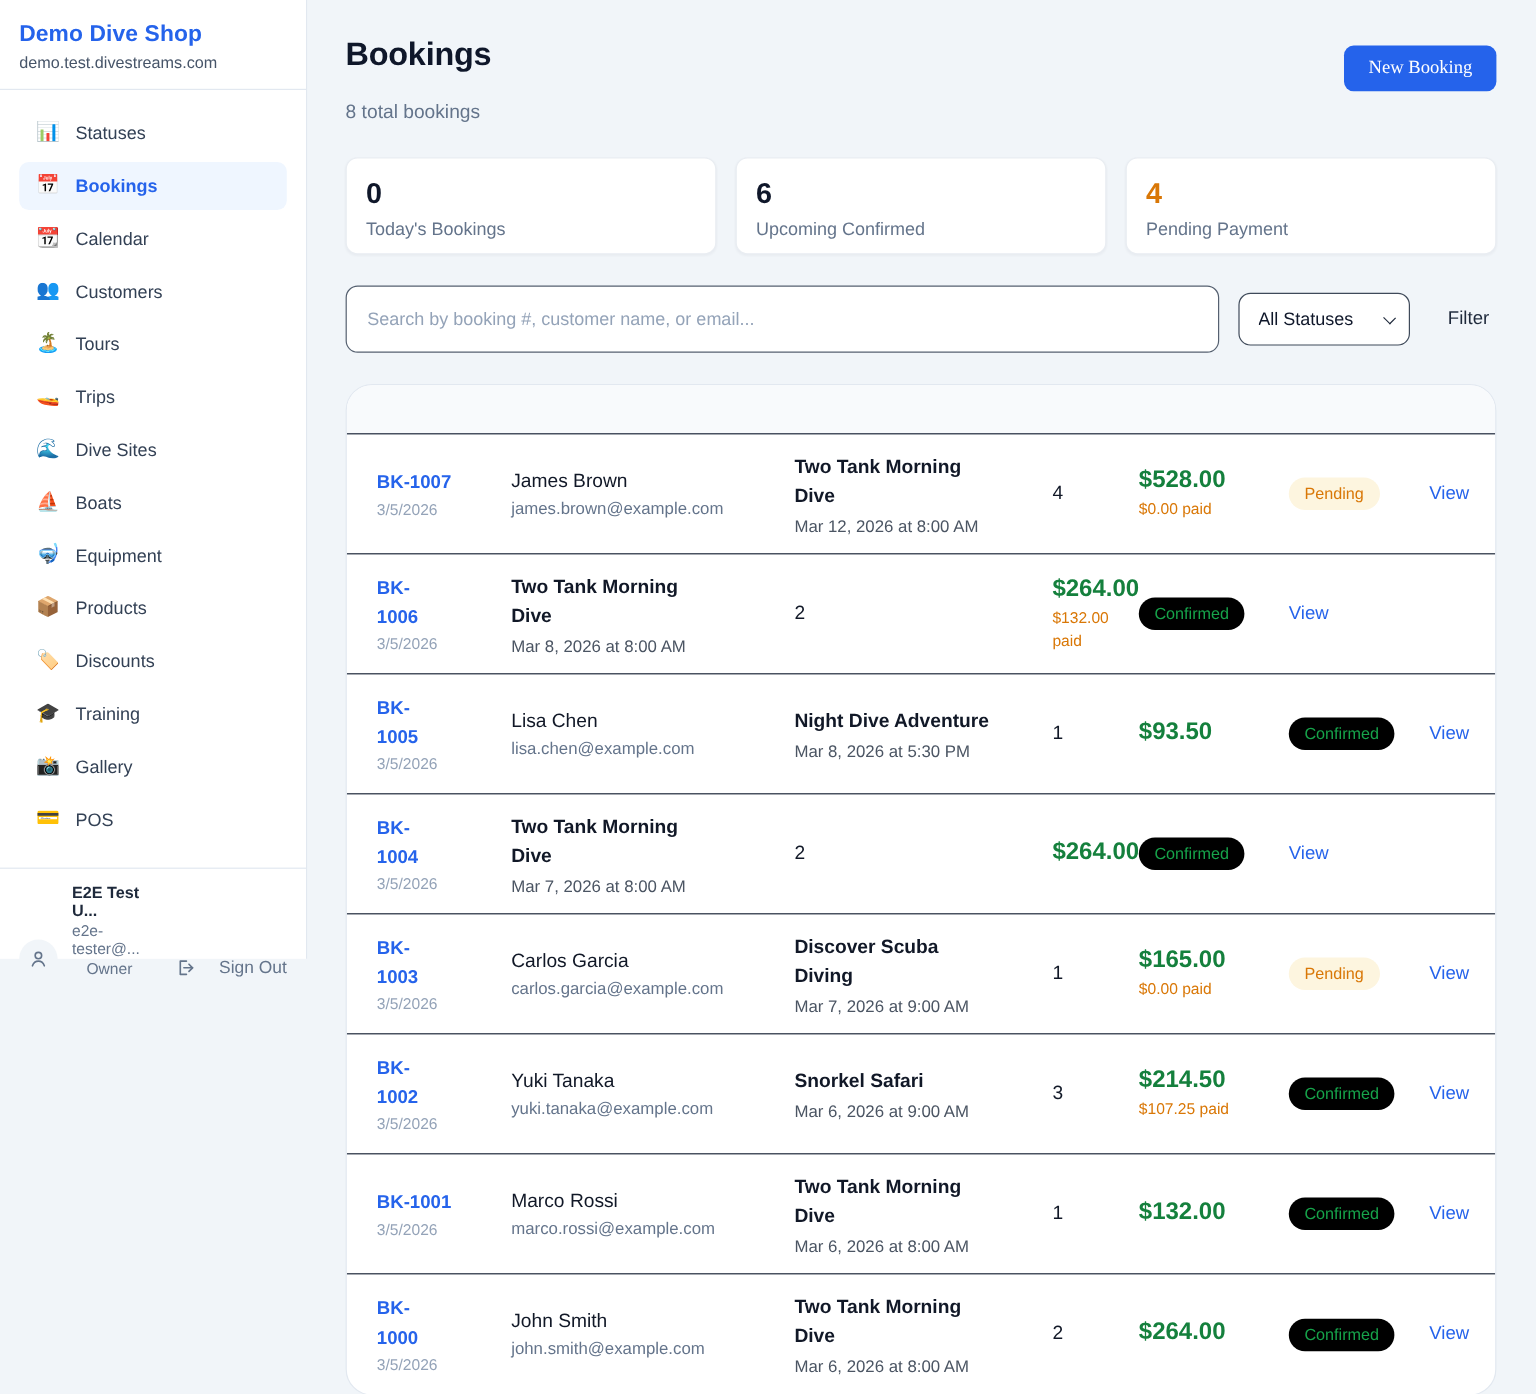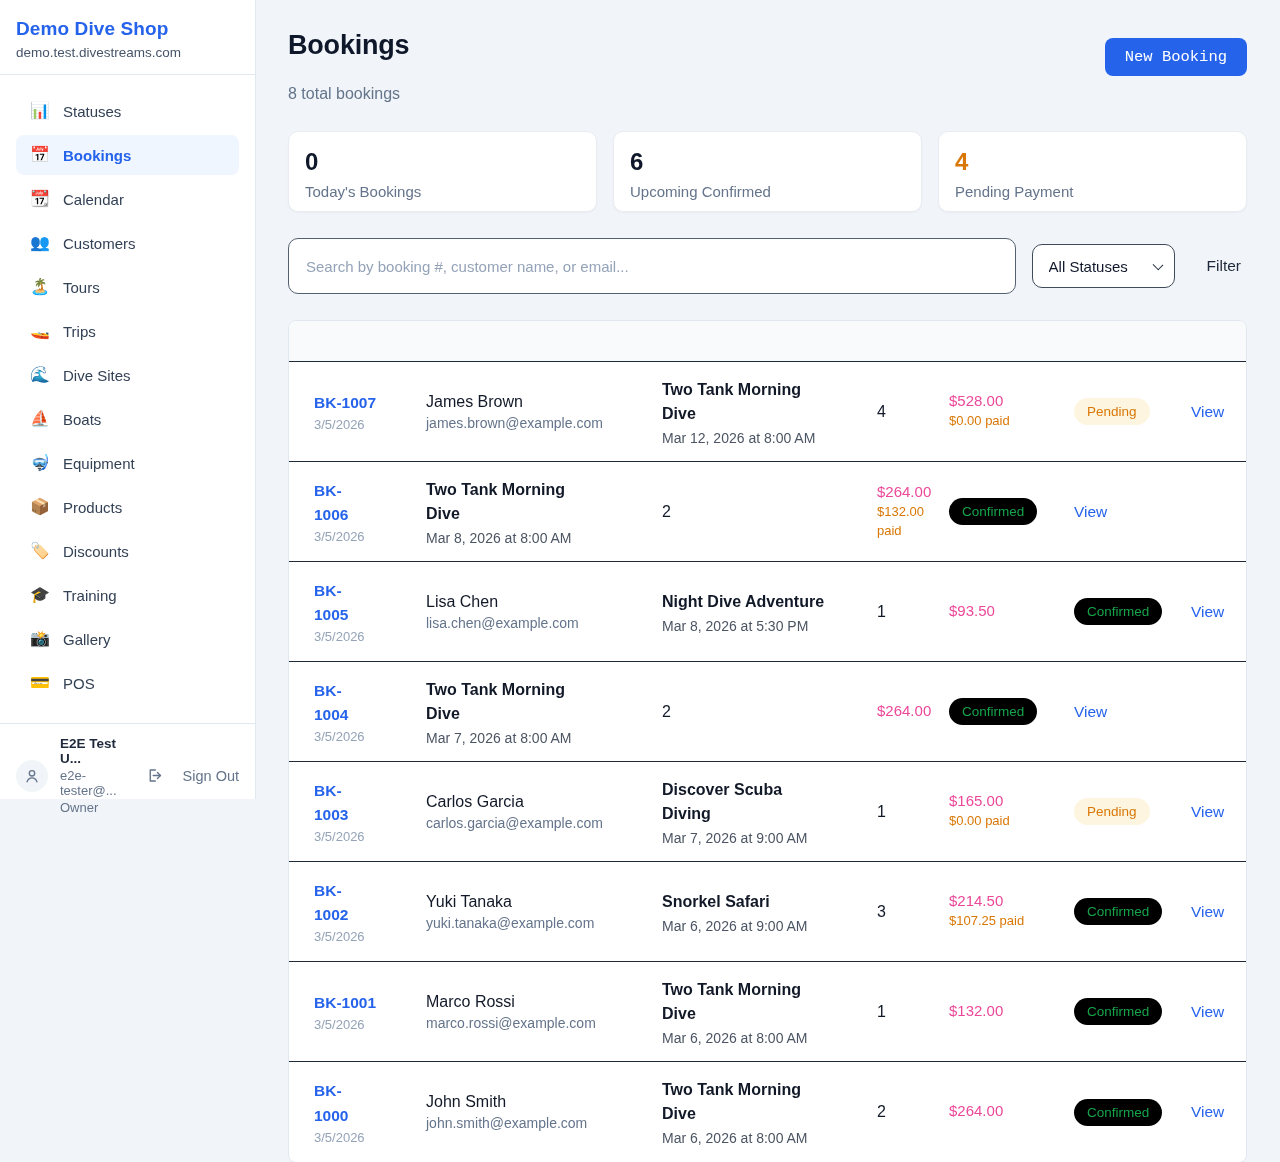--- a/index.html
+++ b/index.html
@@ -30,45 +30,45 @@
     height: 40px; margin-bottom: 4px;
     padding: 0 14px; border-radius: 8px;
     font-size: 15px; color: #334155; cursor: pointer;
   }
   .nav-item.active { background: #eff6ff; color: #2563eb; font-weight: 600; }
   .nav-icon { font-size: 16px; width: 20px; text-align: center; line-height: 1; }
 
   .sidebar-footer {
     border-top: 1px solid #e2e8f0;
     padding: 12px 16px 14px 16px;
-    display: flex; align-items: center; gap: 12px;
+    display: flex; align-items: flex-end; gap: 12px;
   }
   .avatar {
     width: 32px; height: 32px; border-radius: 50%;
     background: #f1f5f9; flex: 0 0 auto;
     display: flex; align-items: center; justify-content: center;
   }
   .user-info { flex: 1 1 auto; min-width: 0; }
   .user-name { font-size: 13.5px; font-weight: 700; color: #1e293b; }
   .user-email { font-size: 13px; color: #64748b; margin-top: 2px; }
-  .user-role { font-size: 13px; color: #64748b; margin-top: 2px; }
+  .user-role { font-size: 13px; color: #64748b; margin-top: 2px; margin-left: 12px; }
   .signout {
     display: flex; align-items: center; gap: 20px;
     color: #64748b; font-size: 14.5px; cursor: pointer; white-space: nowrap;
   }
 
   
   .main { position: absolute; left: 256px; top: 0; width: 1024px; padding: 30px 33px 0 32px; }
 
   .page-header { display: flex; justify-content: space-between; align-items: flex-start; }
   .page-title { font-size: 27px; font-weight: 700; color: #0f172a; letter-spacing: -0.2px; }
   .page-subtitle { font-size: 16px; color: #64748b; margin-top: 24px; }
   .btn-primary {
     background: #2563eb; color: #ffffff; border: none;
-    font-family: Liberation Mono, monospace; font-size: 15.5px; font-weight: 500;
+    font-family: Liberation Serif, serif; font-size: 15.5px; font-weight: 500;
     padding: 0 20px; height: 38px; margin-top: 8px;
     border-radius: 8px; cursor: pointer;
   }
 
   .stats { display: flex; gap: 16px; margin-top: 28px; }
   .stat-card {
     flex: 1 1 0; background: #ffffff;
     border: 1px solid #e9edf2; border-radius: 10px;
     padding: 17px 16px 16px 16px;
     box-shadow: 0 1px 2px rgba(15,23,42,0.04);
@@ -102,21 +102,21 @@
   }
   .filter-btn {
     background: none; border: none; cursor: pointer;
     font-family: inherit; font-size: 15.5px; color: #1e293b;
     padding: 0 6px 0 16px;
   }
 
   
   .table-card {
     margin-top: 26px; background: #ffffff;
-    border: 1px solid #e2e8f0; border-radius: 8px;
+    border: 1px solid #e2e8f0; border-radius: 22px;
     overflow: hidden;
   }
   .tgrid {
     display: grid;
     grid-template-columns: 112px 236px 215px 72px 125px 117px 1fr;
     padding: 0 16px 0 25px;
     align-items: center;
   }
   .thead {
     height: 41px;
@@ -131,21 +131,21 @@
     color: #2563eb; font-size: 15.5px; font-weight: 600;
     white-space: pre-line; line-height: 1.55; cursor: pointer; text-decoration: none;
     display: inline-block;
   }
   .bk-date { color: #94a3b8; font-size: 13px; margin-top: 2px; }
   .cust-name { color: #111827; font-size: 16px; }
   .cust-email { color: #64748b; font-size: 14px; margin-top: 4px; }
   .trip-name { color: #111827; font-size: 16px; font-weight: 600; white-space: pre-line; line-height: 1.5; }
   .trip-time { color: #4b5563; font-size: 14px; margin-top: 4px; }
   .c-pax { font-size: 16px; color: #111827; }
-  .total-amt { font-size: 15px; font-weight: 400; color: #ec4899; }
+  .total-amt { font-size: 20px; font-weight: 700; color: #15803d; }
   .total-paid { font-size: 13px; color: #d97706; margin-top: 3px; white-space: pre-line; line-height: 1.45; }
   .badge {
     display: inline-block; padding: 6px 13px; border-radius: 999px;
     font-size: 13.5px;
   }
   .badge.pending { background: #fdf5df; color: #d97706; }
   .badge.confirmed { background: #000000; color: #16a34a; }
   .view-link { color: #2563eb; font-size: 15.5px; font-weight: 500; cursor: pointer; text-decoration: none; }
 </style>
 </head>

